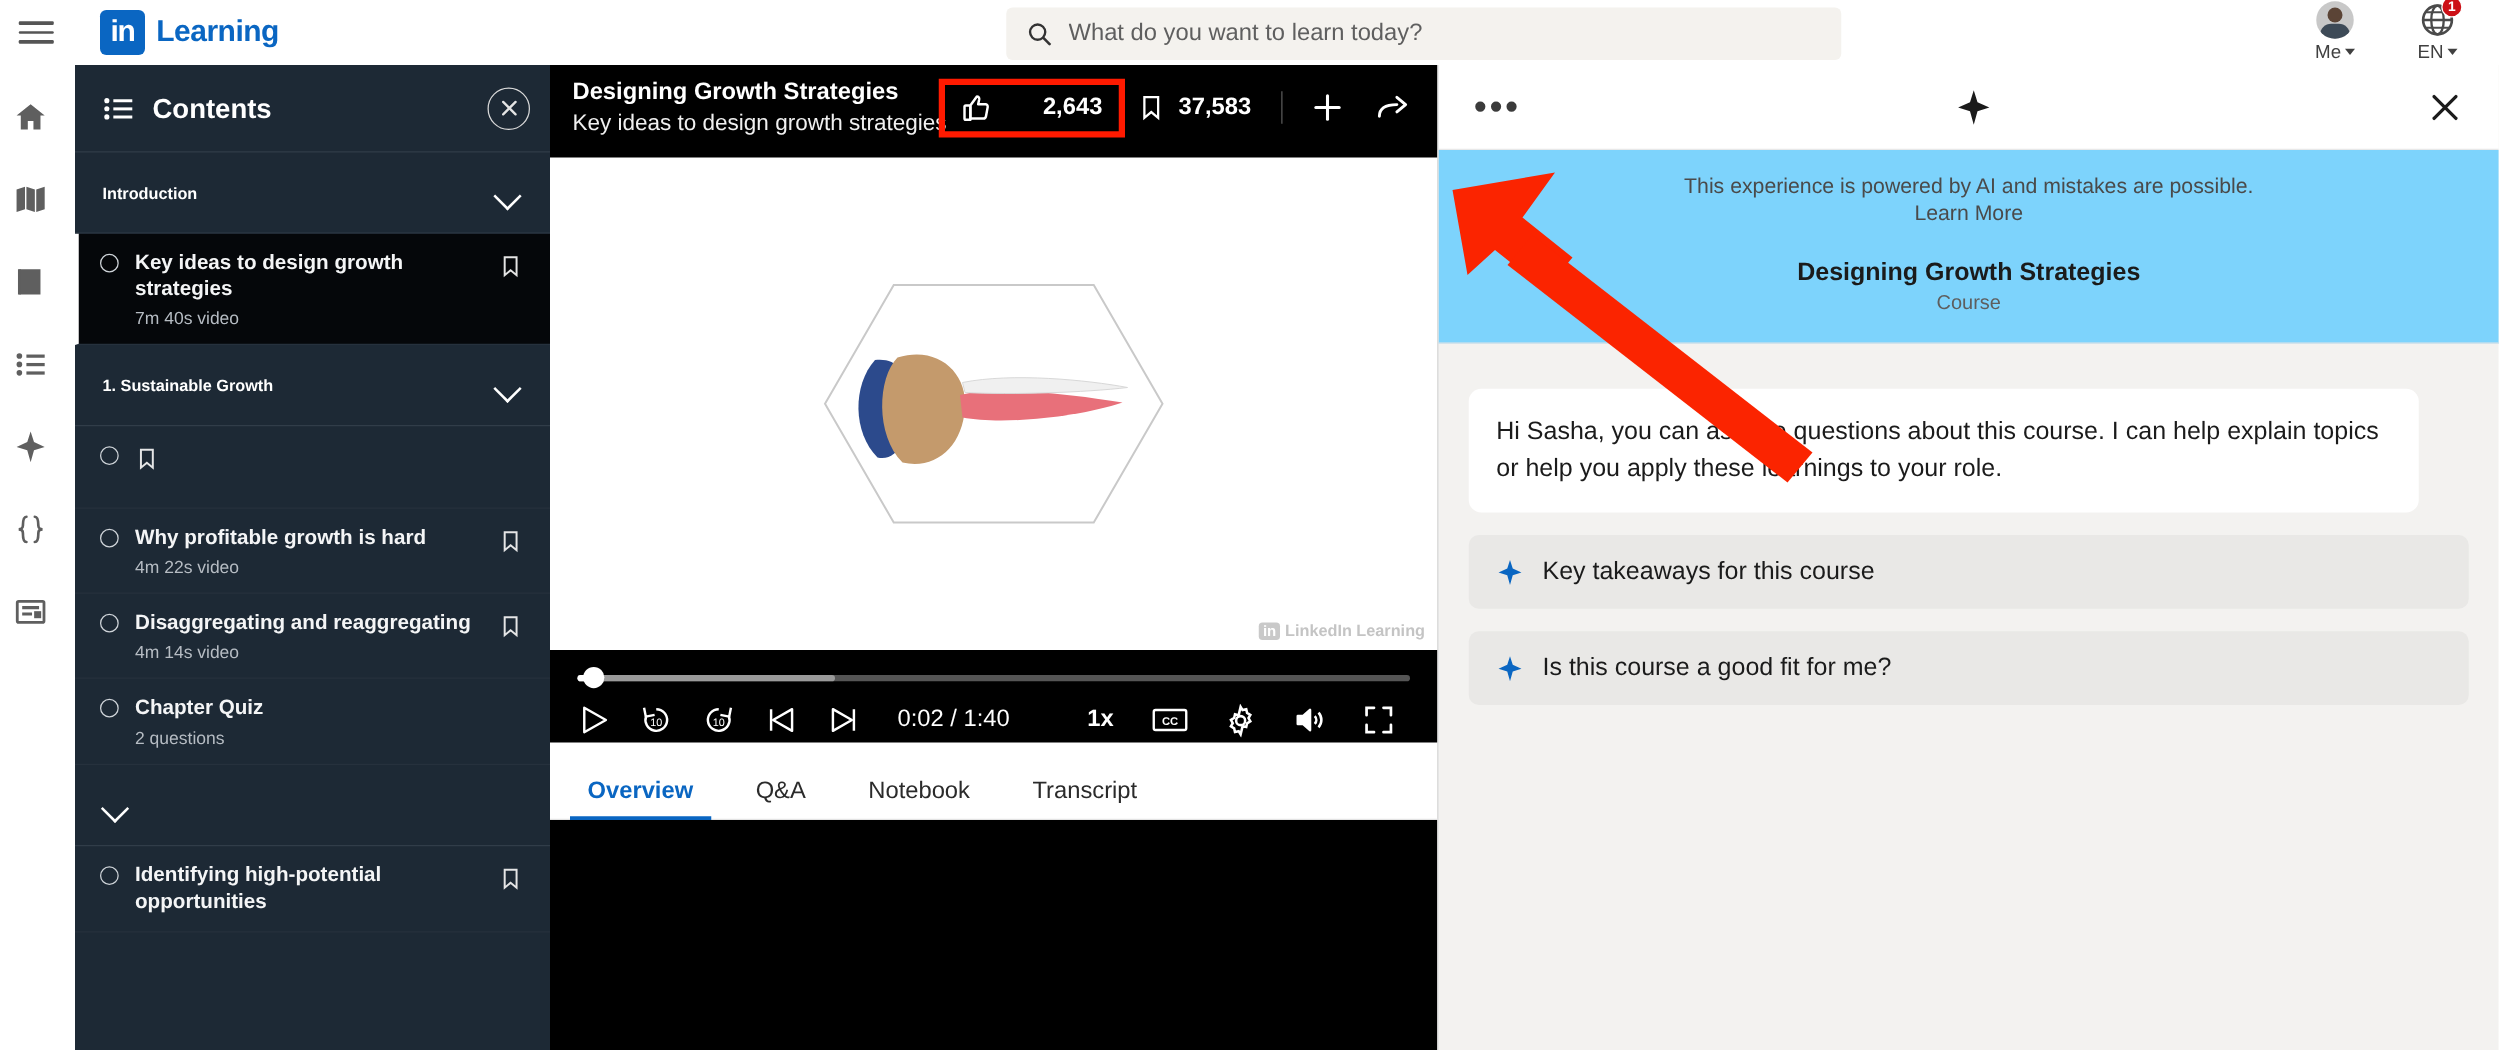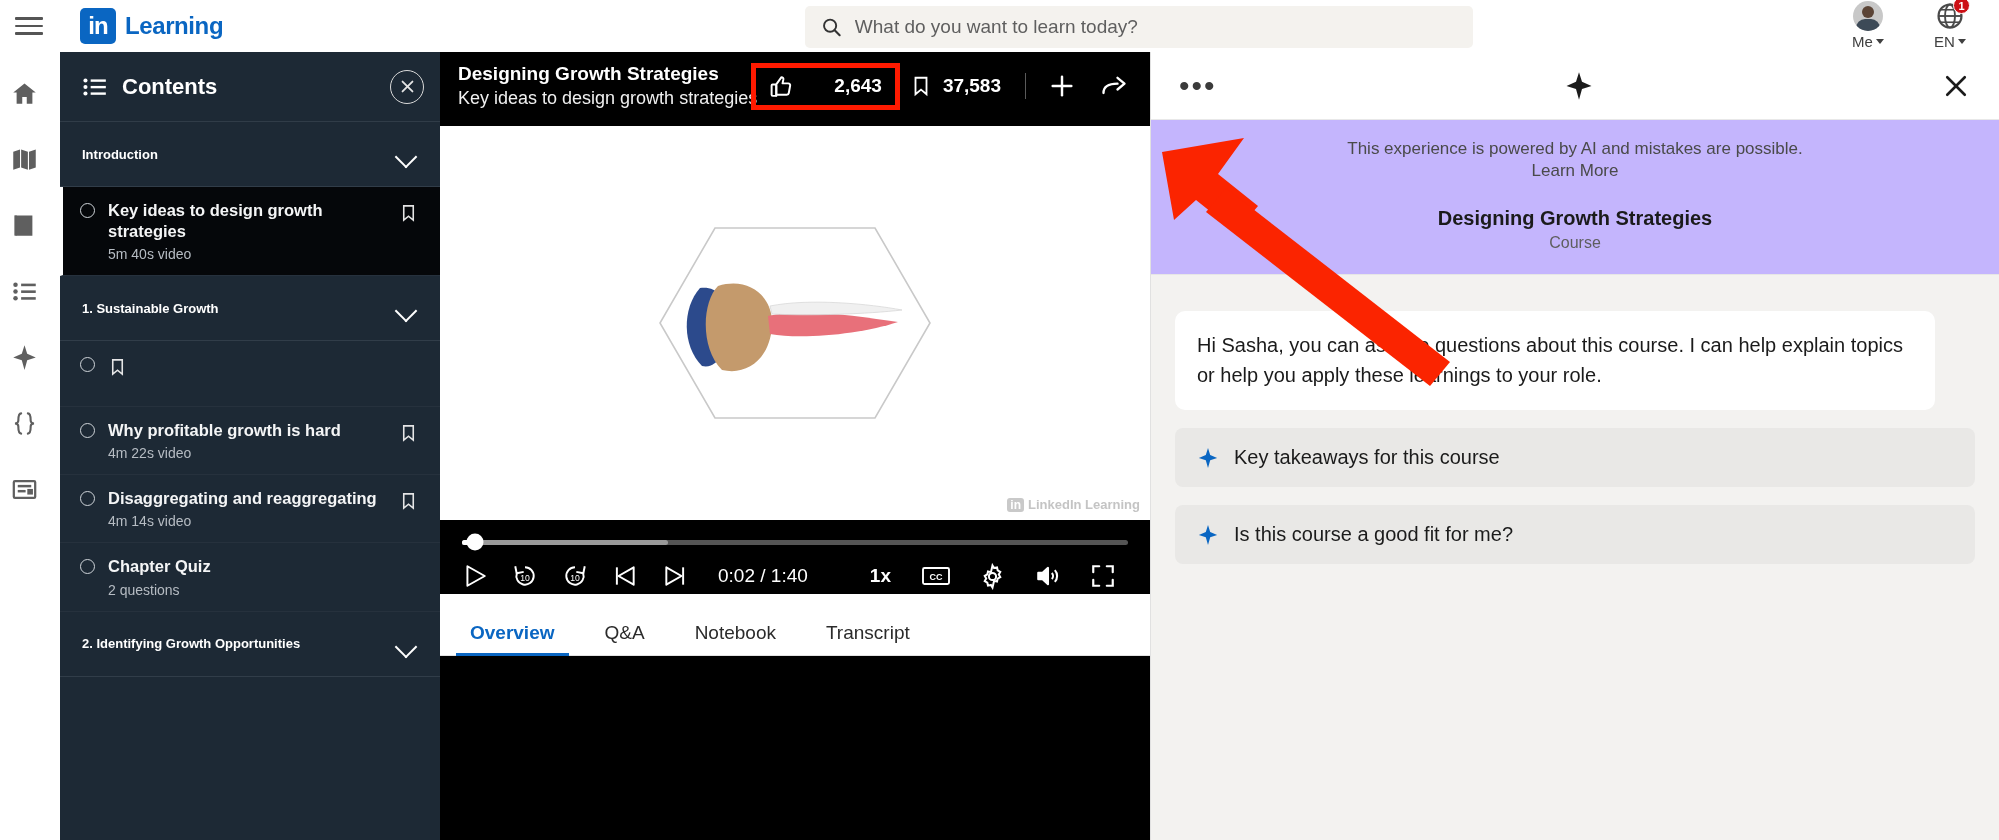--- a/index.html
+++ b/index.html
@@ -204,21 +204,21 @@
     background: #f3f2f0;
     border-left: 1px solid #e1e1e1;
   }
   .ai-header {
     height: 68px; background:#fff; display:flex; align-items:center;
     justify-content:space-between; padding: 0 28px;
     border-bottom: 1px solid #e8e8e8;
   }
   .ai-dots { font-size: 30px; color:#3b3b3b; letter-spacing:2px; cursor:pointer; line-height:0.6; }
   .ai-disclaimer {
-    background:#c4b5fd; padding: 18px 40px 22px 40px; text-align:center;
+    background:#7dd3fc; padding: 18px 40px 22px 40px; text-align:center;
     border-bottom: 1px solid #e6e6e6;
   }
   .ai-disc-text { font-size: 17px; color: #4a4a4a; line-height: 1.35; }
   .ai-learn { font-size: 17px; color: #4a4a4a; text-decoration: none; cursor:pointer; }
   .ai-course-title { font-size: 20px; font-weight: 700; color: #1b1b1b; margin-top: 26px; }
   .ai-course-sub { font-size: 16px; color: #5e5e5e; margin-top: 4px; }
   .ai-body { padding: 36px 24px 0 24px; }
   .bubble {
     background: #fff; border-radius: 10px; padding: 20px 22px;
     font-size: 20px; line-height: 1.48; color: #1b1b1b; max-width: 760px;
@@ -355,21 +355,21 @@
     </div>
 
     <div class="section-row">
       <div class="section-title">Introduction</div>
       <div class="chev"></div>
     </div>
     <div class="lesson active">
       <div class="circle-ring"></div>
       <div class="lesson-body">
         <div class="lesson-title">Key ideas to design growth strategies</div>
-        <div class="lesson-meta">5m 40s video</div>
+        <div class="lesson-meta">7m 40s video</div>
       </div>
       <svg class="bookmark-ic" width="19" height="22" viewBox="0 0 24 24" fill="none" stroke="#f0f0f0" stroke-width="2">
         <path d="M6 3h12v18l-6-5-6 5z"></path>
       </svg>
     </div>
 
     <div class="section-row">
       <div class="section-title">1. Sustainable Growth</div>
       <div class="chev"></div>
     </div>
@@ -401,22 +401,30 @@
     </div>
     <div class="lesson">
       <div class="circle-ring"></div>
       <div class="lesson-body">
         <div class="lesson-title">Chapter Quiz</div>
         <div class="lesson-meta">2 questions</div>
       </div>
     </div>
 
     <div class="section-row">
-      <div class="section-title">2. Identifying Growth Opportunities</div>
       <div class="chev"></div>
+    </div>
+    <div class="lesson">
+      <div class="circle-ring"></div>
+      <div class="lesson-body">
+        <div class="lesson-title">Identifying high-potential opportunities</div>
+      </div>
+      <svg class="bookmark-ic" width="19" height="22" viewBox="0 0 24 24" fill="none" stroke="#f0f0f0" stroke-width="2">
+          <path d="M6 3h12v18l-6-5-6 5z"></path>
+        </svg>
     </div>
   </div>
 
   <div class="videocol">
     <div class="video-header">
       <div>
         <div class="vh-title">Designing Growth Strategies</div>
         <div class="vh-sub">Key ideas to design growth strategies</div>
       </div>
       <div class="vh-stats">

